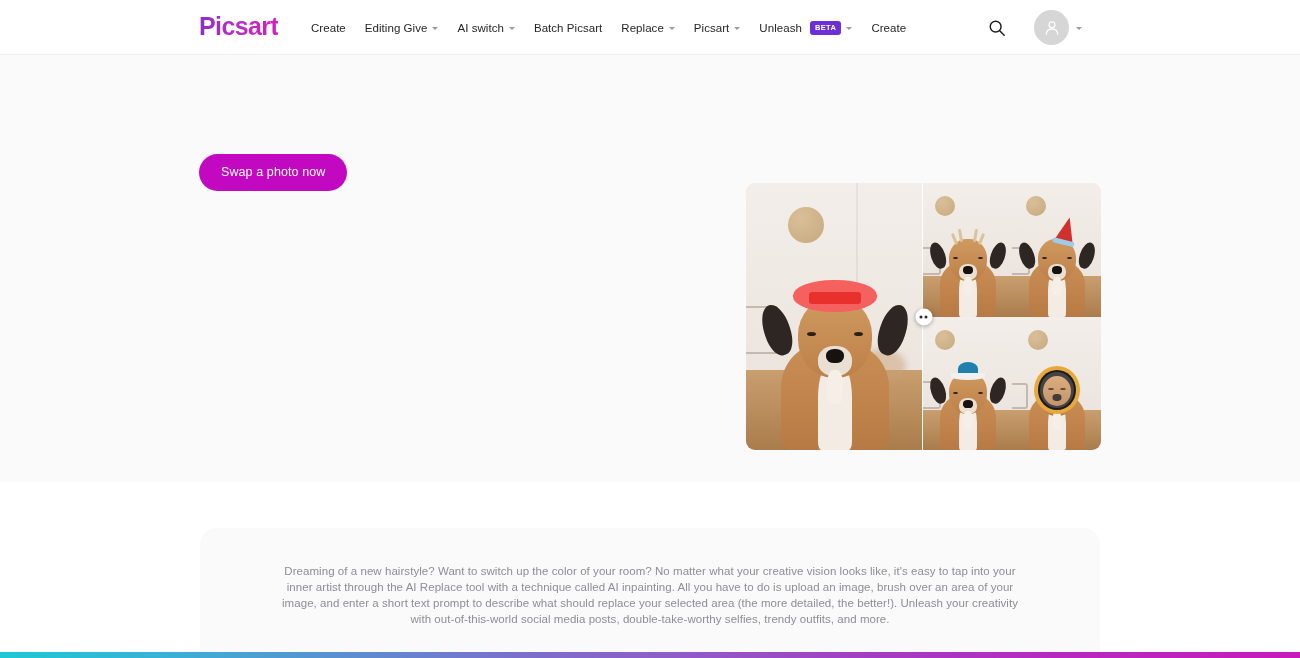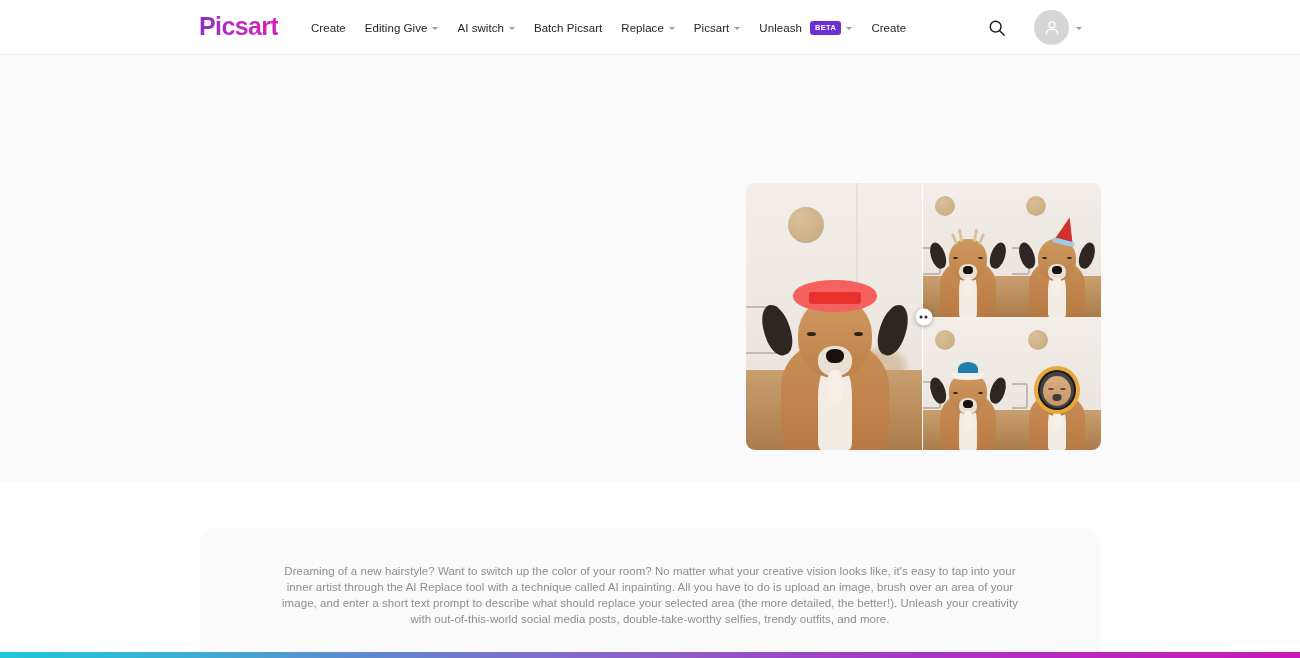--- a/index.html
+++ b/index.html
@@ -221,20 +221,21 @@
         </div>
         <span class="chev"></span>
       </div>
     </div>
 
   </div>
 
   <div class="hero">
 
     <div class="hero-left">
+      <button class="cta">Swap a photo now</button>
     </div>
 
     <div class="hero-img">
 
       <div class="pane-left">
         <div class="scene">
           <div class="wall"></div>
           <div class="wallseam" style="left:62%"></div>
           <div class="disc" style="left:24%;top:9%;width:36px;height:36px;"></div>
           <div class="floorfix"></div>

